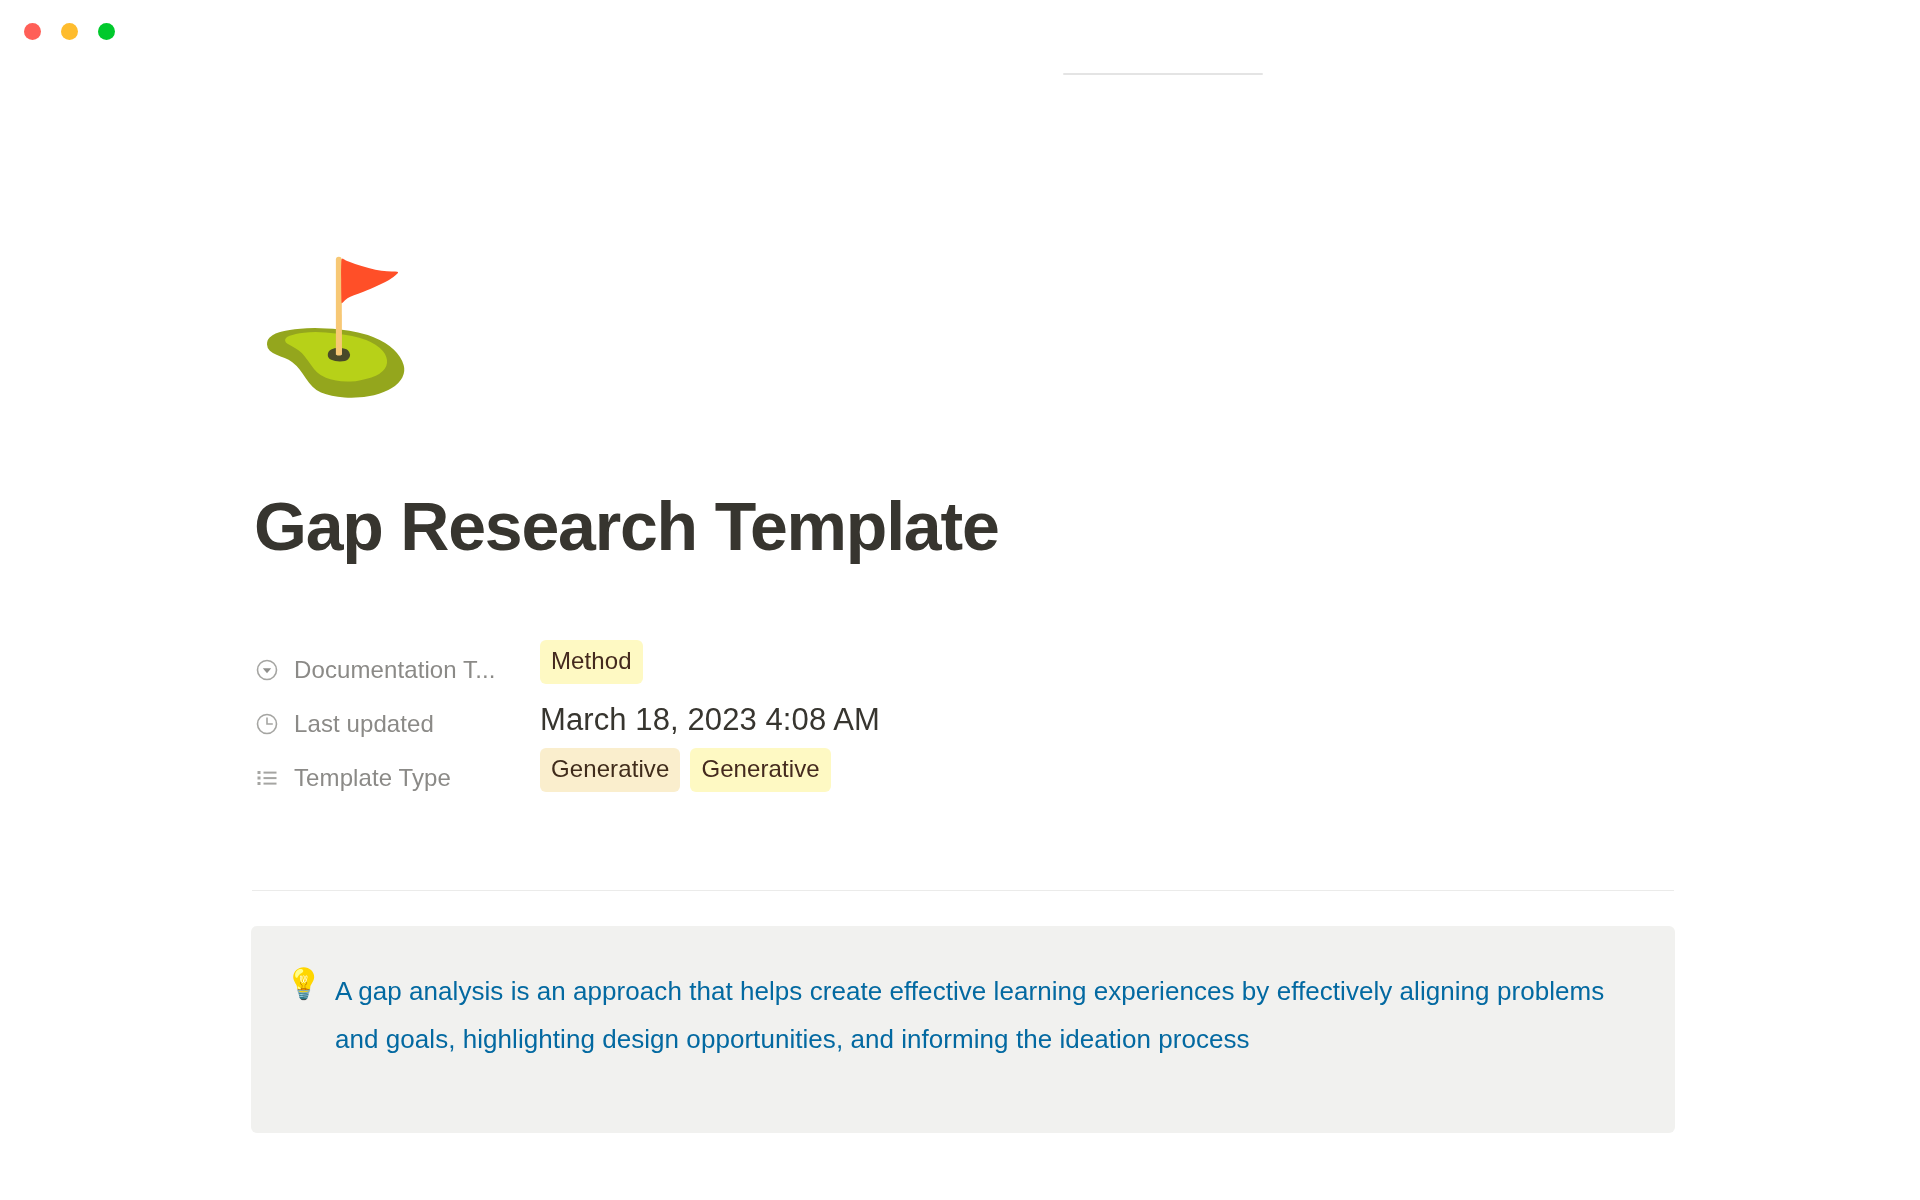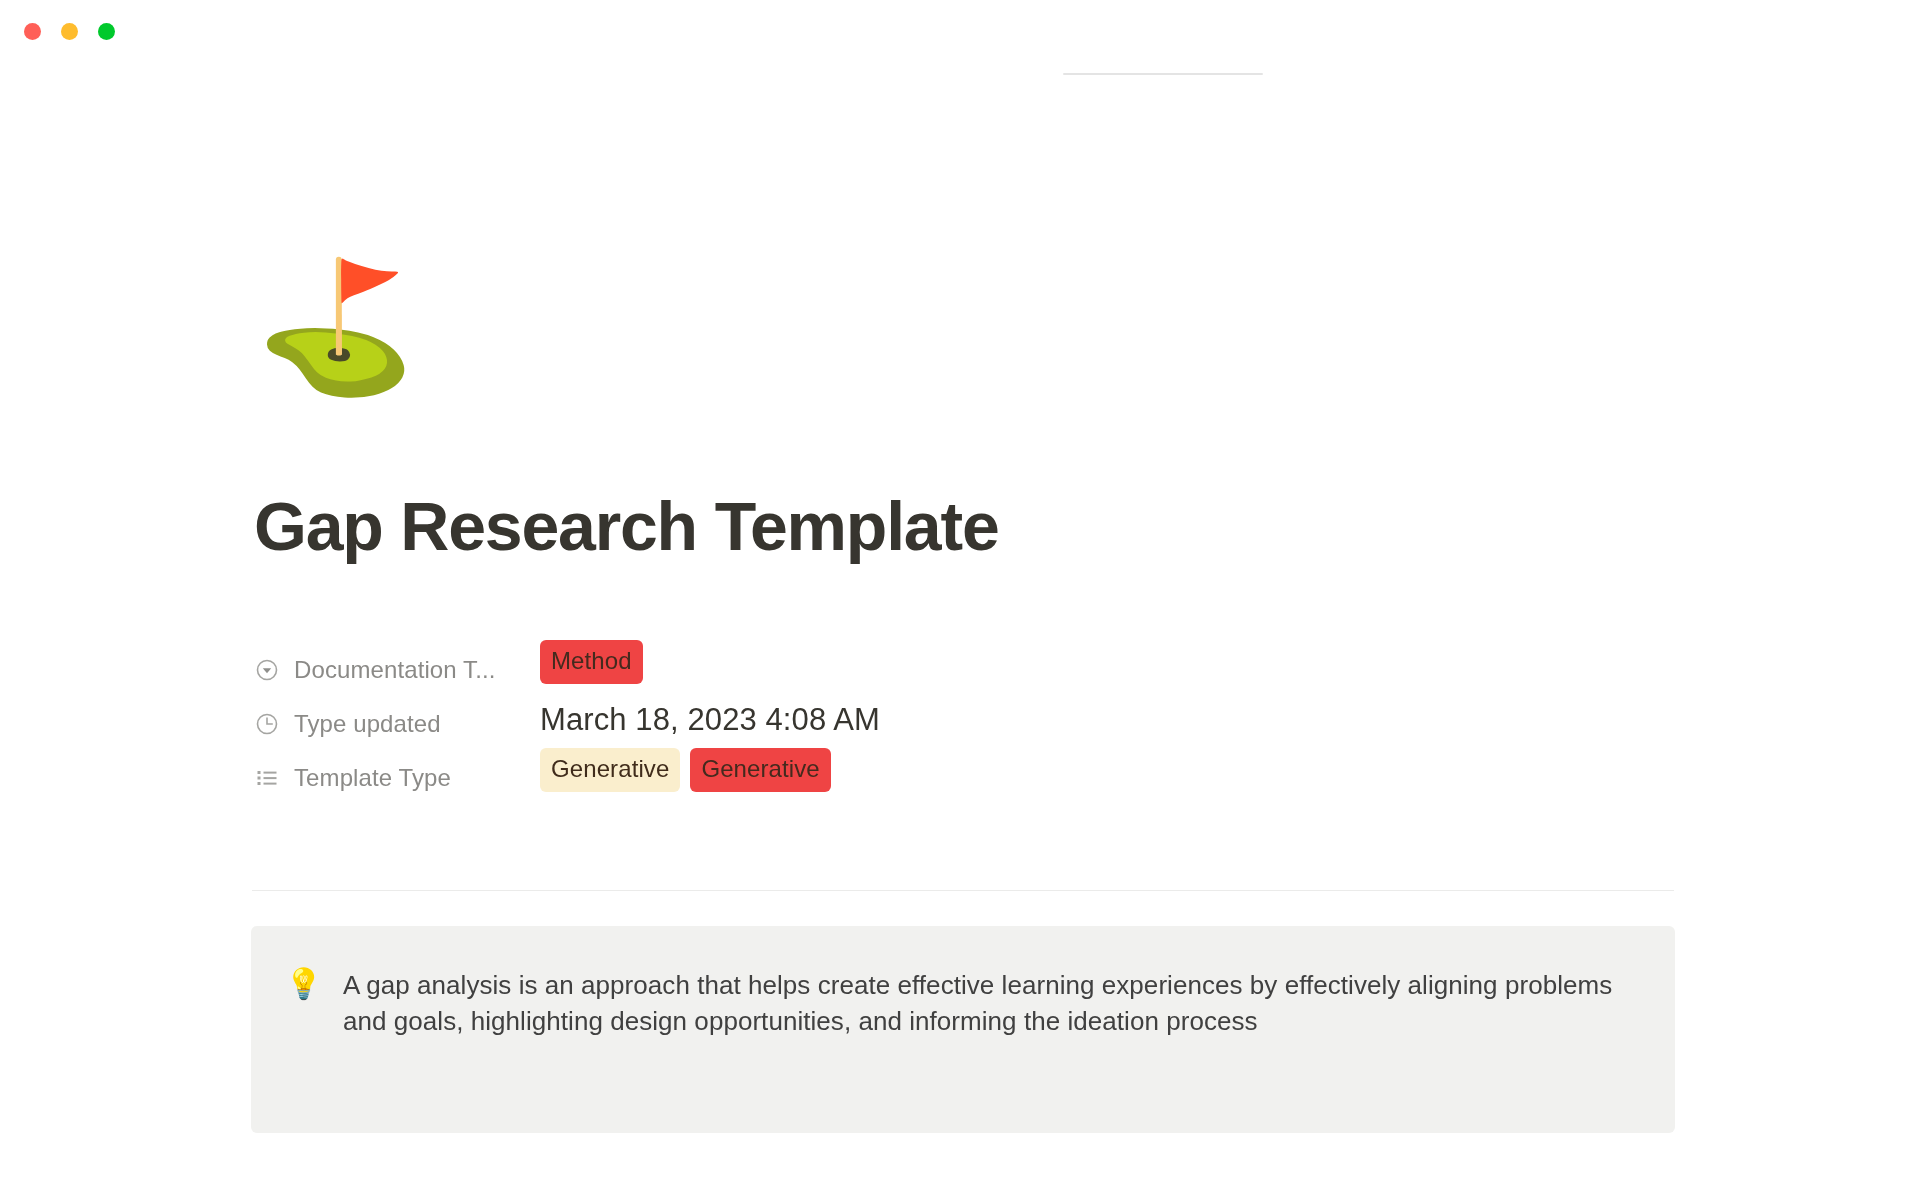--- a/index.html
+++ b/index.html
@@ -125,21 +125,21 @@
   }
   .tag {
     display: inline-block;
     font-size: 24px;
     line-height: 1;
     padding: 9px 11px 11px 11px;
     border-radius: 6px;
     letter-spacing: 0.1px;
     white-space: nowrap;
   }
-  .tag-beige  { background: #ef4444; color: #442a1e; }
+  .tag-beige  { background: #fef9c3; color: #442a1e; }
   .tag-yellow { background: #faeecd; color: #402c1b; }
 
   
   .divider {
     position: absolute;
     left: 252px;
     top: 890px;
     width: 1422px;
     height: 1px;
     background: #ebebea;
@@ -159,26 +159,25 @@
   }
   .callout-emoji {
     flex: 0 0 44px;
     font-size: 30px;
     line-height: 36px;
     user-select: none;
   }
   .callout-text {
     flex: 1 1 auto;
     font-size: 26px;
-    line-height: 36px;
-    color: #404040;
+    line-height: 48px;
+    color: #0369a1;
     letter-spacing: 0.05px;
     padding-left: 6px;
     padding-top: 1px;
-    margin-left: 8px;
   }
 </style>
 </head>
 <body>
 
 <div class="window-chrome">
   <div class="traffic-lights">
     <span class="tl tl-close"></span>
     <span class="tl tl-min"></span>
     <span class="tl tl-max"></span>
@@ -210,21 +209,21 @@
     </div>
 
     <div class="prop-row">
       <div class="prop-label">
         <span class="prop-icon">
           <svg width="24" height="24" viewBox="0 0 24 24">
             <circle cx="12" cy="12" r="9.5" fill="none" stroke="#a5a5a2" stroke-width="1.6"></circle>
             <path d="M12 6.4 L12 12 L17 12" fill="none" stroke="#a5a5a2" stroke-width="1.6" stroke-linecap="square"></path>
           </svg>
         </span>
-        <span class="prop-label-text">Type updated</span>
+        <span class="prop-label-text">Last updated</span>
       </div>
       <div class="prop-value">
         <span class="prop-text">March 18, 2023 4:08 AM</span>
       </div>
     </div>
 
     <div class="prop-row">
       <div class="prop-label">
         <span class="prop-icon">
           <svg width="24" height="24" viewBox="0 0 24 24">

